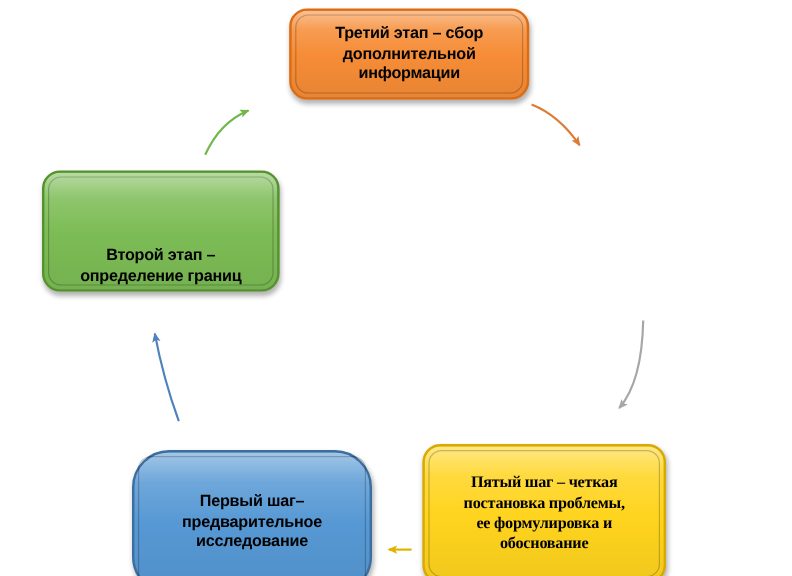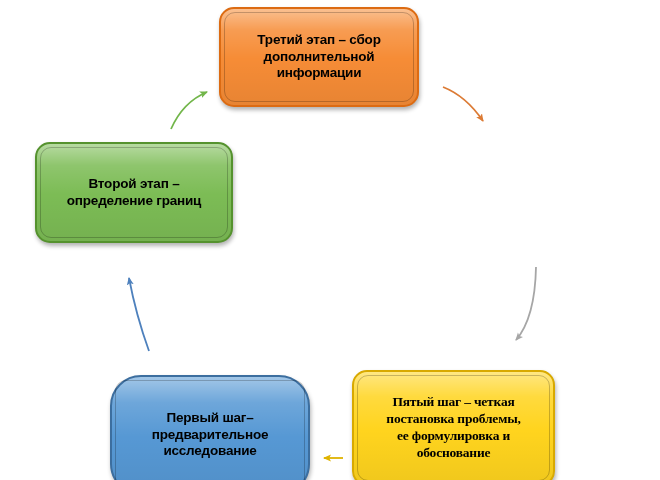--- a/index.html
+++ b/index.html
@@ -39,22 +39,22 @@
     white-space: pre-line;
     text-align: center;
     font-weight: bold;
     font-size: 13.5px;
     line-height: 1.25;
     letter-spacing: -0.2px;
     color: #000000;
     padding: 2px 6px;
   }
   .box-step1 { left: 110px; top: 375px; width: 200px; height: 120px; border-radius: 31px; }
-  .box-step2 { left: 35px;  top: 142px; width: 198px; height: 101px; }
-  .box-step3 { left: 219px; top: 7px;   width: 200px; height: 100px;  }
+  .box-step2 { left: 35px;  top: 142px; width: 198px; height: 101px; align-items: flex-end; }
+  .box-step3 { left: 241px; top: 7px;   width: 200px; height: 76px;  }
   .box-step4 { left: 428px; top: 148px; width: 197px; height: 92px;  }
   .box-step5 { left: 352px; top: 370px; width: 203px; height: 116px; font-family: Liberation Serif, serif; }
   .arrows {
     position: absolute;
     left: 0; top: 0;
     width: 660px;
     height: 480px;
     pointer-events: none;
   }
   .arrow-shaft { fill: none; stroke-width: 1.8px; }

